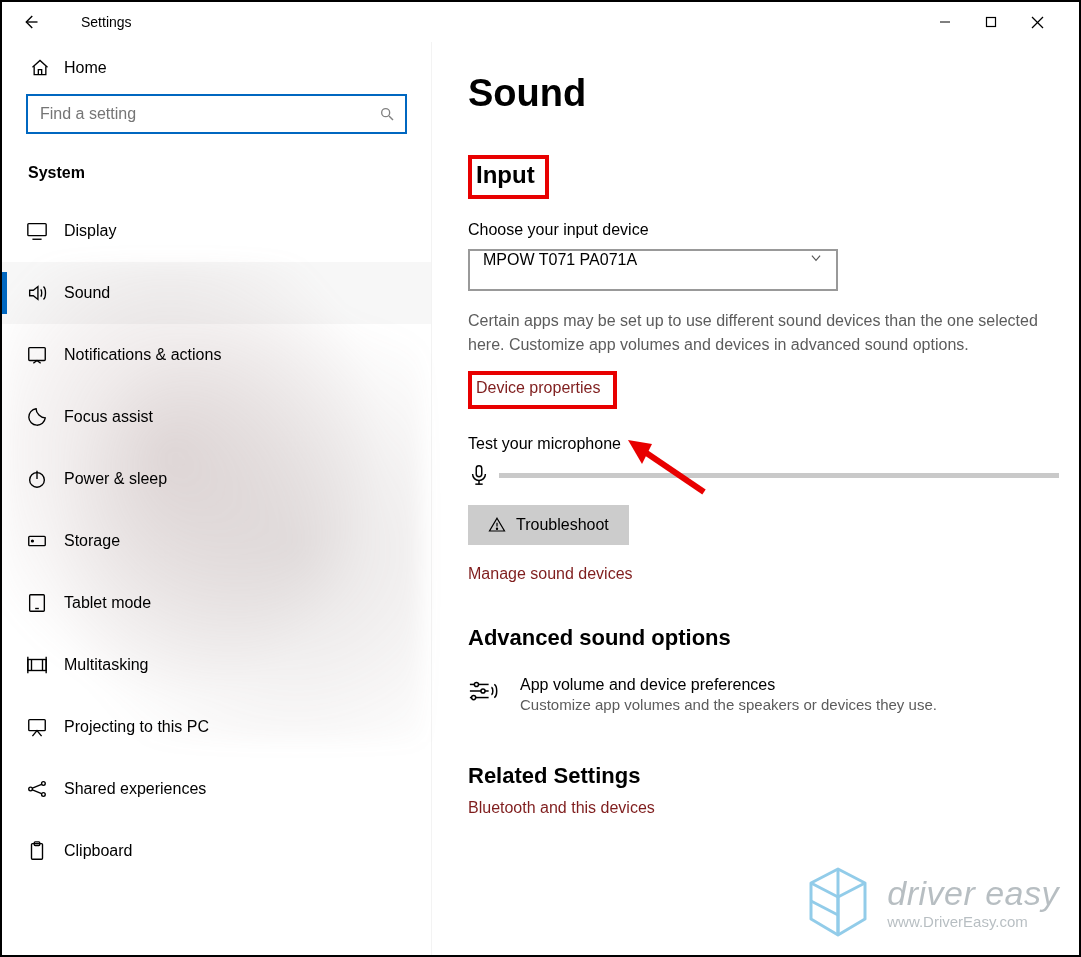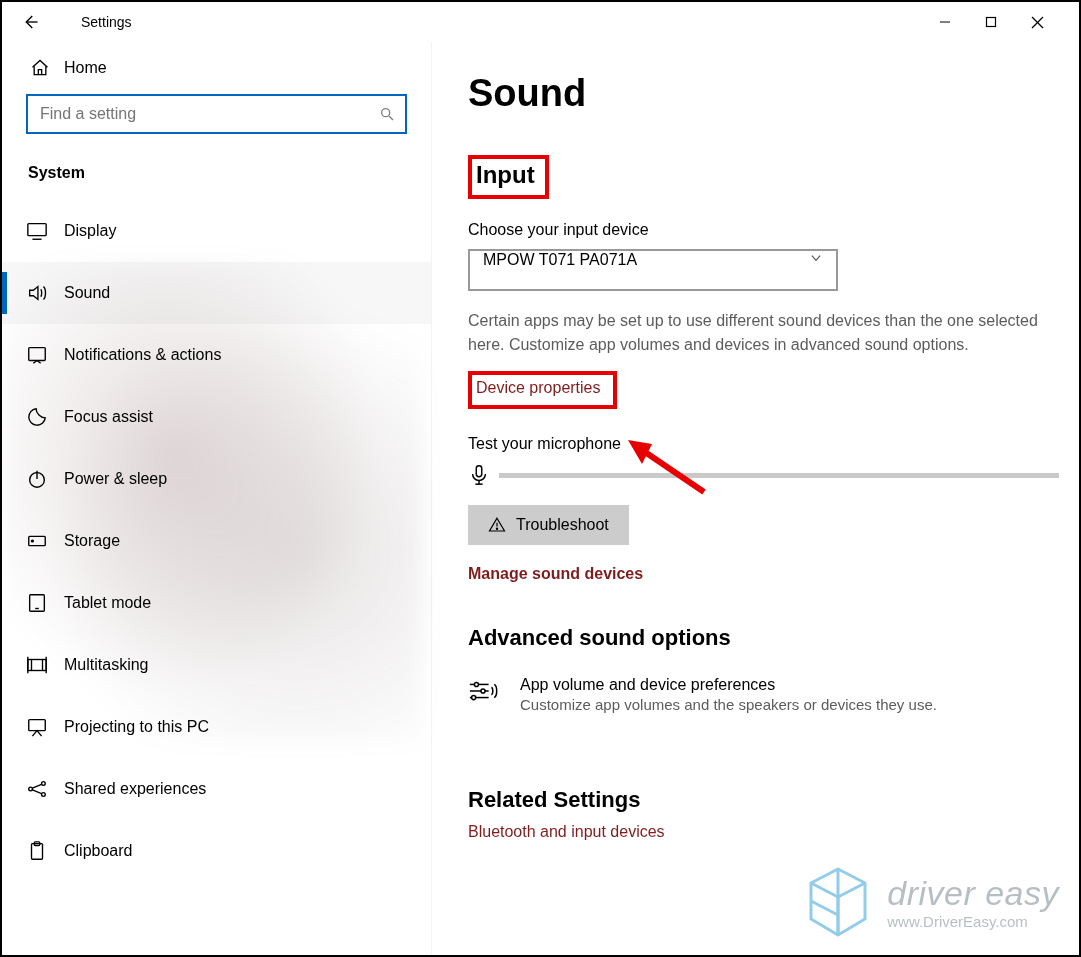--- a/index.html
+++ b/index.html
@@ -42,21 +42,21 @@
   .arrow { position:absolute; }
   .mic-row { display:flex; align-items:center; margin-top:8px; }
   .mic-icon { width:28px; }
   .level-bar { flex:0 0 560px; height:5px; background:#c9c9c9; margin-left:6px; }
   .ts-btn { background:#ccc; border:none; height:40px; padding:0 20px; font-size:16px; display:inline-flex; align-items:center; gap:10px; cursor:pointer; margin-top:18px; }
   .adv-title { font-size:22px; font-weight:600; margin-top:42px; }
   .adv-row { display:flex; gap:18px; margin-top:25px; cursor:pointer; }
   .adv-row .icon { width:34px; padding-top:2px; }
   .adv-row .t1 { font-size:16px; }
   .adv-row .t2 { font-size:15px; color:#5c5c5c; margin-top:2px; }
-  .rel-title { font-size:22px; font-weight:600; margin-top:74px; }
+  .rel-title { font-size:22px; font-weight:600; margin-top:50px; }
   
   .watermark { position:absolute; right:20px; bottom:14px; display:flex; align-items:center; gap:14px; opacity:0.55; pointer-events:none; }
   .watermark .wm-text { color:#7e8a91; }
   .watermark .wm-text .big { font-size:34px; font-style:italic; font-weight:500; letter-spacing:0.5px; }
   .watermark .wm-text .small { font-size:15px; }
   svg { display:block; }
 </style>
 </head>
 <body>
 
@@ -274,21 +274,21 @@
         <span>
           <svg width="18" height="18" viewBox="0 0 24 24" fill="none" stroke="#000" stroke-width="1.6">
               <path d="M12 3 L22 20 H2 Z"></path>
               <line x1="12" y1="9" x2="12" y2="14"></line>
               <circle cx="12" cy="17" r="0.8" fill="#000"></circle>
             </svg>
         </span>
         <span>Troubleshoot</span>
       </button>
 
-      <div style="margin-top:20px;font-weight:bold;">
+      <div style="margin-top:20px;">
         <span class="link">Manage sound devices</span>
       </div>
 
       <div class="adv-title">Advanced sound options</div>
       <div class="adv-row">
         <span class="icon">
           <svg width="30" height="26" viewBox="0 0 32 24" fill="none" stroke="#000" stroke-width="1.6">
             <line x1="2" y1="5" x2="22" y2="5"></line>
               <circle cx="9" cy="5" r="2.2" fill="#fff"></circle>
             <line x1="2" y1="12" x2="22" y2="12"></line>
@@ -300,21 +300,21 @@
           </svg>
         </span>
         <div>
           <div class="t1">App volume and device preferences</div>
           <div class="t2">Customize app volumes and the speakers or devices they use.</div>
         </div>
       </div>
 
       <div class="rel-title">Related Settings</div>
       <div style="margin-top:10px;">
-        <span class="link">Bluetooth and input devices</span>
+        <span class="link">Bluetooth and this devices</span>
       </div>
 
       
       <div class="watermark">
         <svg width="70" height="78" viewBox="0 0 70 78">
           <g fill="none" stroke="#3aa3d8" stroke-width="3" stroke-linejoin="round">
             <path d="M35 6 L62 20 V56 L35 72 L8 56 V20 Z"></path>
             <path d="M35 6 V72"></path>
             <path d="M8 20 L35 34 L62 20"></path>
             <path d="M35 34 V72"></path>

